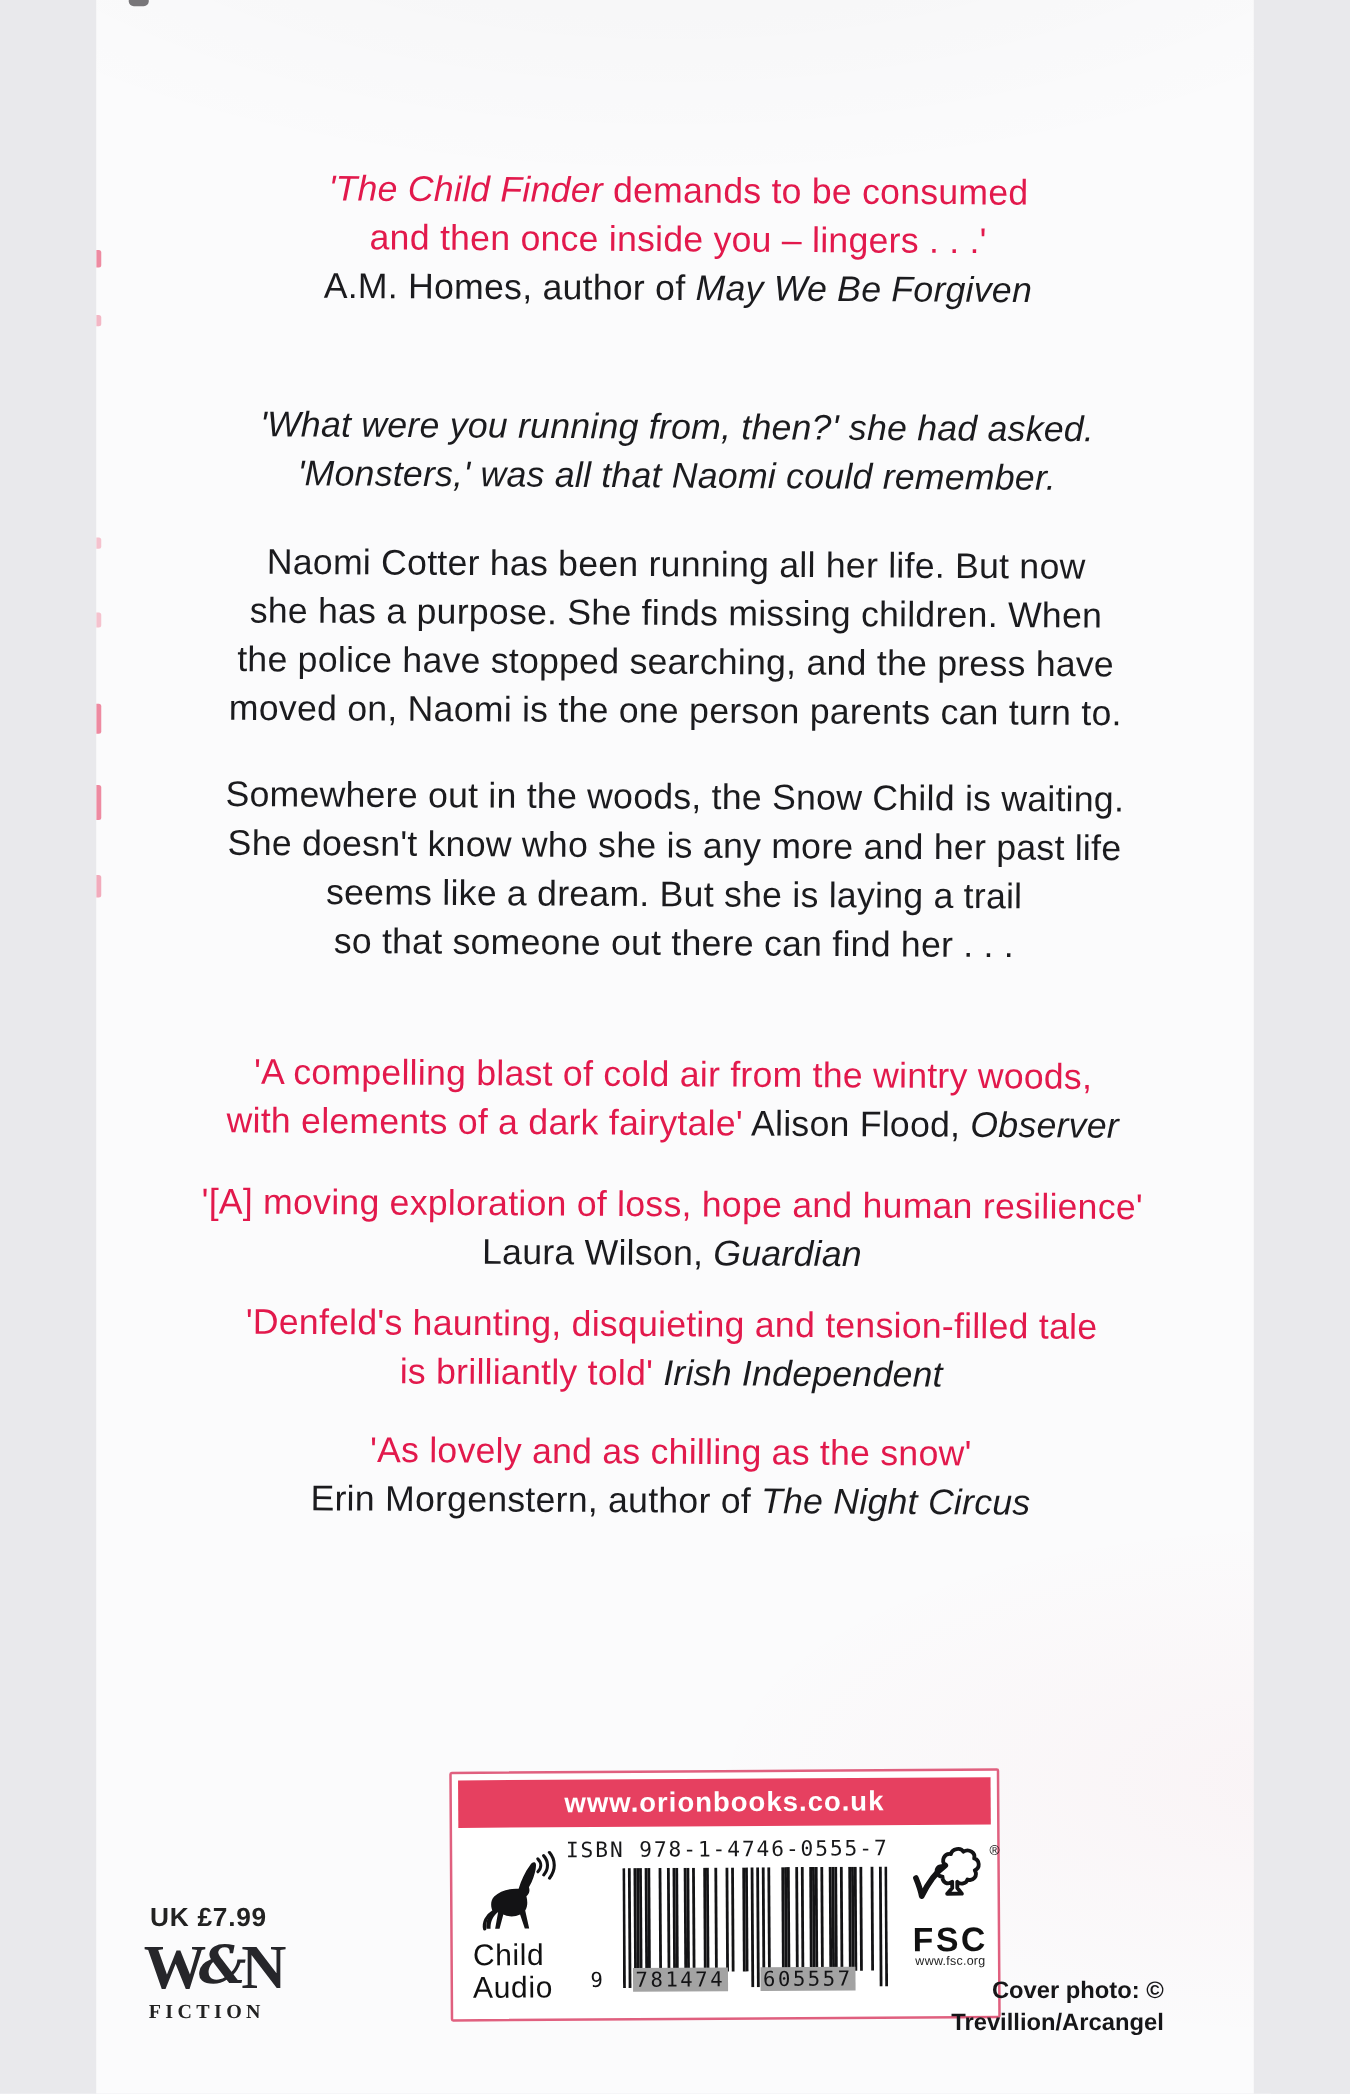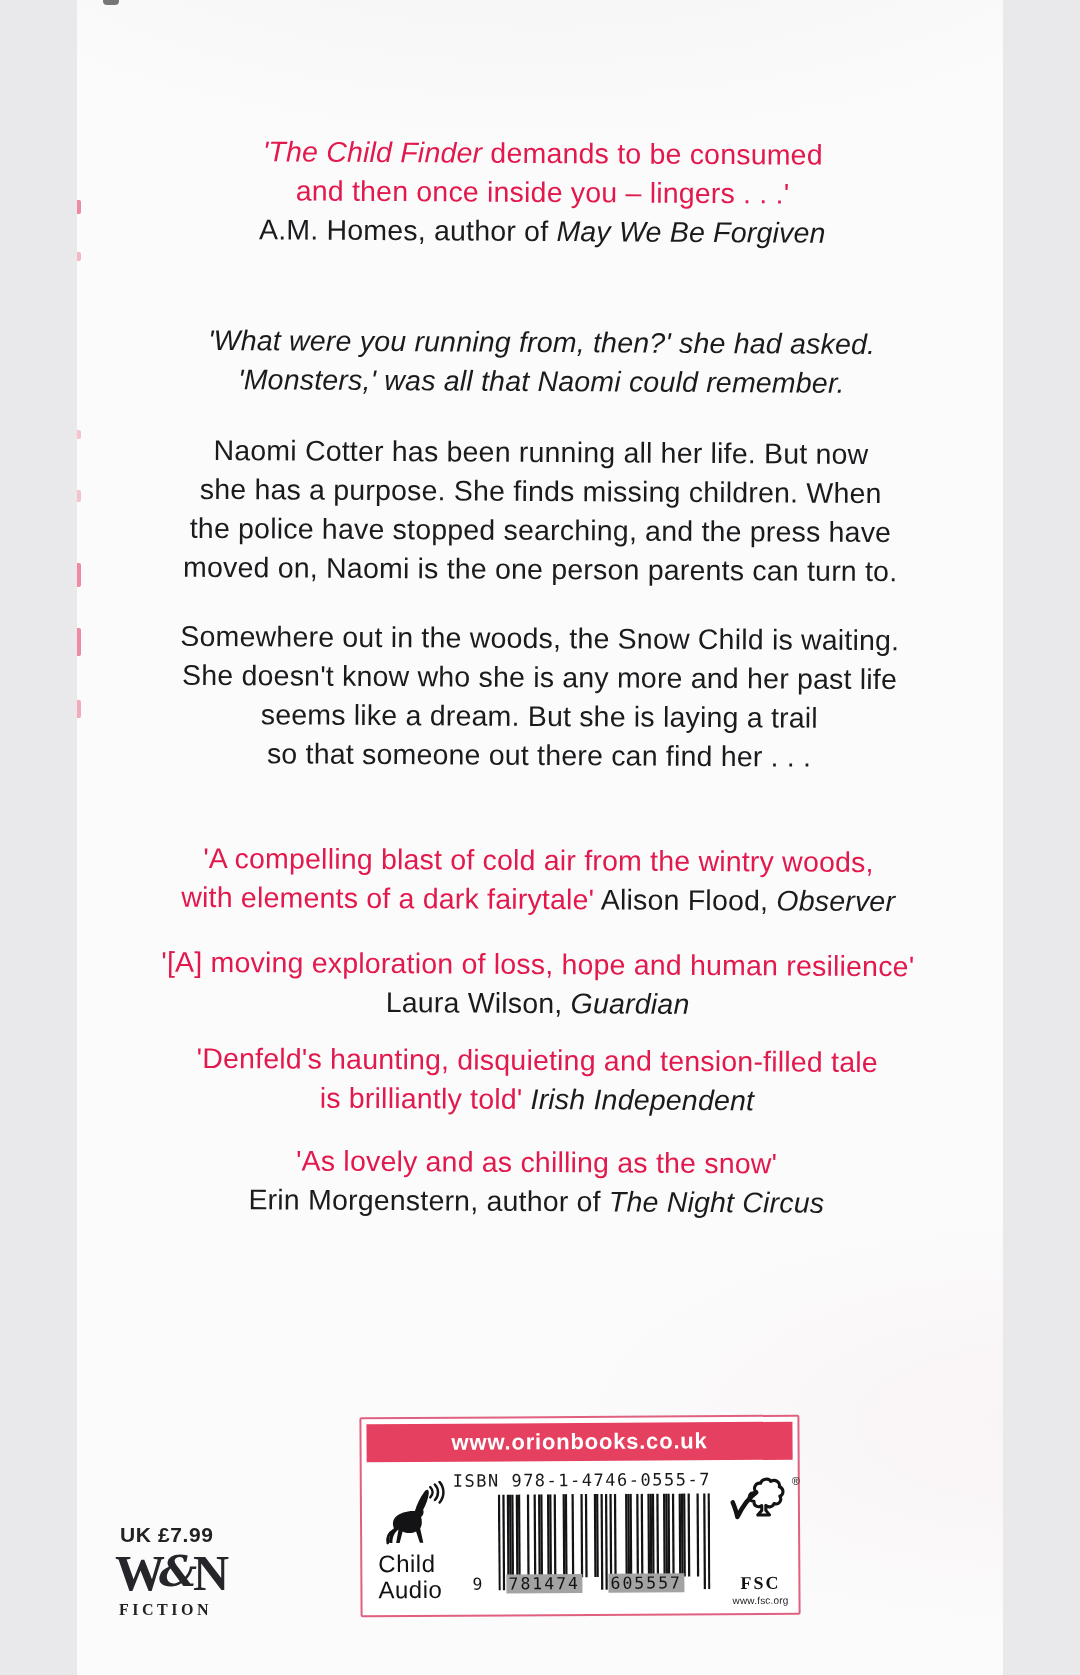--- a/index.html
+++ b/index.html
@@ -50,21 +50,21 @@
   #audio-logo .al-line{font-size:24px;line-height:26px;letter-spacing:0.5px;padding-left:4px;}
   .barcode-wrap{position:absolute;left:136px;top:76px;width:212px;height:96px;}
   #barcode-svg{position:absolute;left:0;top:0;fill:#131315;}
   .bc-digit{position:absolute;font-family:"DejaVu Sans Mono", monospace;font-size:16.5px;letter-spacing:2px;
             color:#131315;background:#a3a3a3;bottom:-3px;padding:0 2px;}
   #bc-lead{left:-28px;background:transparent;}
   #bc-g1{left:8px;}
   #bc-g2{left:110px;text-align:right;}
   #fsc{position:absolute;left:362px;top:60px;width:72px;text-align:center;color:#111;}
   #fsc-reg{position:absolute;right:-4px;top:-2px;font-size:11px;}
-  #fsc-name{font-family:Liberation Serif, serif;font-weight:bold;font-size:18px;letter-spacing:2px;line-height:24px;margin-top:32px;}
+  #fsc-name{font-family:Liberation Sans, sans-serif;font-weight:bold;font-size:27px;letter-spacing:2px;line-height:24px;}
   #fsc-url{font-size:10px;letter-spacing:0.2px;color:#222;}
 </style>
 </head>
 <body>
 
 <div id="page">
 
   <div id="speck"></div>
   <div class="edge-mark" style="top:200px;height:14px;"></div>
   <div class="edge-mark" style="top:252px;height:9px;opacity:.6;"></div>
@@ -196,14 +196,18 @@
       <span id="fsc-reg">®</span>
       <svg width="66" height="58" viewBox="0 0 72 64">
         <path fill="none" stroke="#131315" stroke-width="5" stroke-linecap="round" stroke-linejoin="round" d="M6 28 C8 33 10 38 11 44 C17 32 25 22 32 17"></path>
         <path fill="none" stroke="#131315" stroke-width="3.4" stroke-linejoin="round" d="M32 17 C28 13 31 6 37 7 C38 2 46 1 48 5 C53 2 59 6 57.5 11 C62.5 12.5 63 19.5 58 21.5 C61 26.5 56.5 31.5 51.5 29.5 C50.5 33 45.5 34.5 42.5 31.5 L42.5 37 L46.5 42 L33.5 42 L38 37 L38 31.5 C34 34.5 29 32 29.5 27 C24.5 27 22.5 21 26.5 18 Z"></path>
       </svg>
       <div id="fsc-name">FSC</div>
       <div id="fsc-url">www.fsc.org</div>
     </div>
   </div>
 
+  <div id="credit">
+    <div>Cover photo: ©</div>
+    <div>Trevillion/Arcangel</div>
+  </div>
 
 </div>
 
 </body></html>

